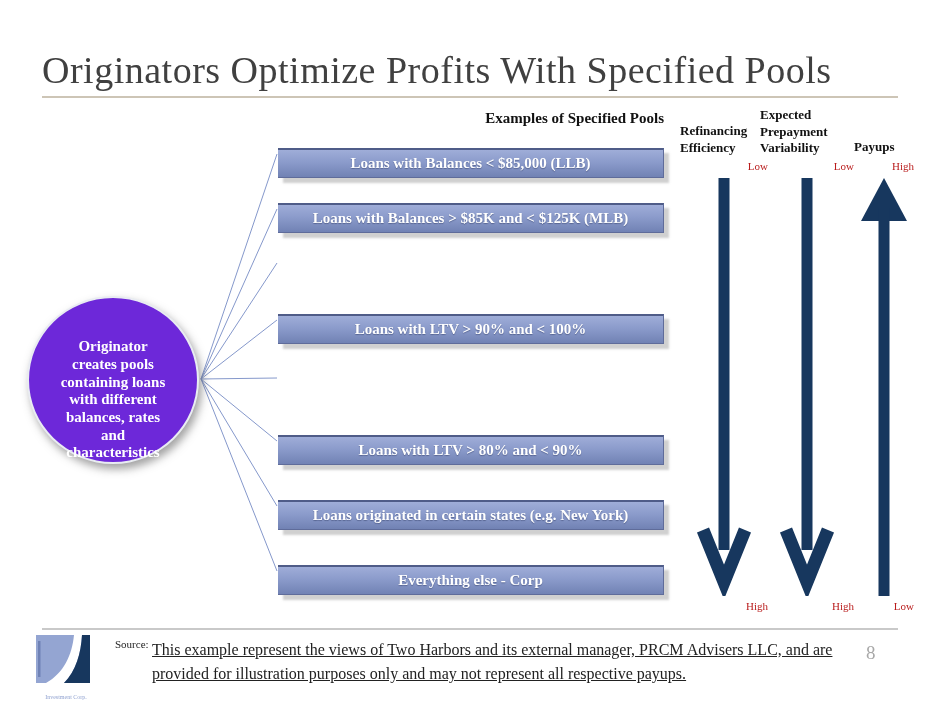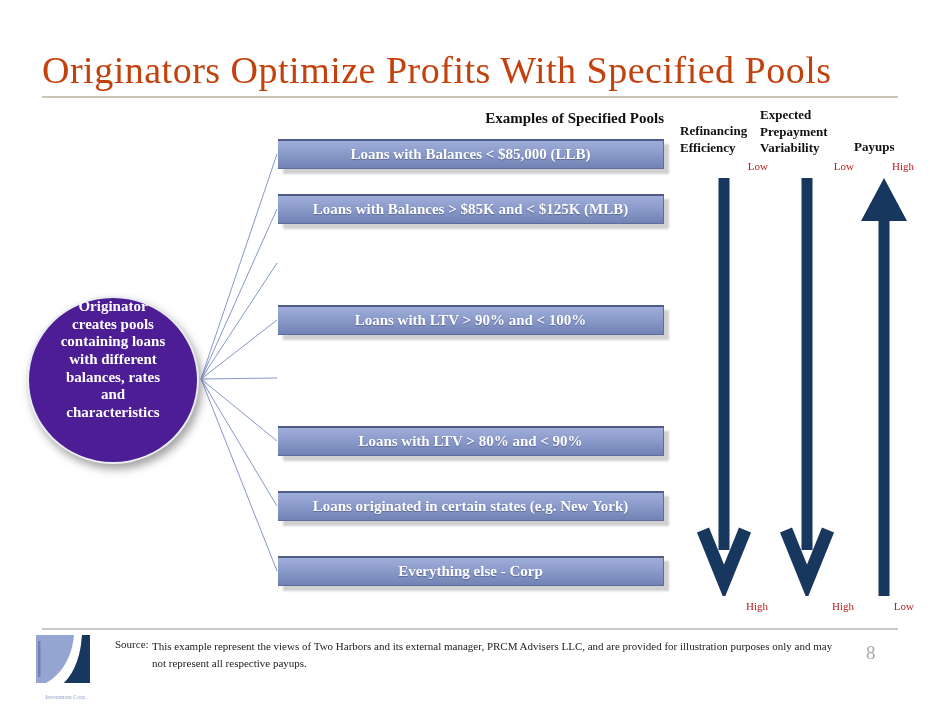--- a/index.html
+++ b/index.html
@@ -3,44 +3,44 @@
 <meta charset="utf-8">
 <style>
   html,body{margin:0;padding:0;background:#fff;}
   .stage{
     position:relative;width:940px;height:705px;background:#ffffff;overflow:hidden;
     font-family:"Liberation Serif","DejaVu Serif",serif;color:#1b1b1b;
   }
   
   .title{
     position:absolute;left:42px;top:48px;width:860px;
-    font-size:38px;font-weight:400;letter-spacing:0.5px;color:#c2410c;white-space:nowrap;
+    font-size:38px;font-weight:400;letter-spacing:0.5px;color:#404040;white-space:nowrap;
   }
   .title-rule{position:absolute;left:42px;top:96px;width:856px;height:2px;background:#cdc5b6;}
   
   .pools-header{
     position:absolute;left:278px;top:110px;width:386px;text-align:right;
     font-size:15px;font-weight:bold;color:#111;
   }
   .pool-bar{
     position:absolute;left:278px;width:386px;height:30px;
     background:linear-gradient(180deg,#9fadd8 0%,#8b9bcb 45%,#7182b4 100%);
     border-top:2px solid #4f5c88;border-right:1px solid #5f6c9a;border-bottom:1px solid #5f6c9a;
     box-shadow:5px 5px 2px rgba(170,170,170,0.55);
-    display:flex;align-items:center;justify-content:center;box-sizing:border-box;
+    display:flex;align-items:center;justify-content:center;box-sizing:border-box;margin-top:9px;
   }
   .pool-bar span{
     font-size:15px;font-weight:bold;color:#ffffff;text-shadow:0 1px 1px rgba(40,50,90,0.45);
     white-space:nowrap;
   }
   
   .origin-circle{
     position:absolute;left:27px;top:296px;width:172px;height:168px;border-radius:50%;
-    background:#4c1d95;border:2px solid #e9ecf2;box-shadow:3px 5px 8px rgba(70,70,70,0.5);
-    display:flex;align-items:flex-start;justify-content:center;box-sizing:border-box;
+    background:#6d28d9;border:2px solid #e9ecf2;box-shadow:3px 5px 8px rgba(70,70,70,0.5);
+    display:flex;align-items:flex-end;justify-content:center;box-sizing:border-box;
   }
   .origin-circle span{
     color:#fff;font-weight:bold;font-size:15px;line-height:1.18;text-align:center;white-space:pre-line;
   }
   
   .connectors{position:absolute;left:0;top:0;width:940px;height:705px;pointer-events:none;}
   
   .metric-header{
     position:absolute;text-align:left;font-size:13px;font-weight:bold;line-height:1.27;
     color:#111;white-space:pre-line;
@@ -53,21 +53,21 @@
   .logo-name{
     position:absolute;left:26px;top:684px;width:80px;text-align:center;
     font-size:8.5px;letter-spacing:0.6px;color:#1b2f5b;font-weight:bold;margin-top:24px;
   }
   .logo-sub{
     position:absolute;left:26px;top:694px;width:80px;text-align:center;
     font-size:6px;color:#93a4d1;
   }
   .source-label{position:absolute;left:115px;top:638px;font-size:11px;color:#222;}
   .source-text{
-    position:absolute;left:152px;top:638px;width:696px;font-size:11px;line-height:1.5;color:#222;
+    position:absolute;left:152px;top:638px;width:696px;font-size:16px;line-height:1.5;color:#222;text-decoration:underline;
   }
   .page-number{position:absolute;left:866px;top:642px;font-size:19px;color:#a8a8a8;}
 </style>
 </head>
 <body>
 
 <div class="stage">
 
   <div class="title">Originators Optimize Profits With Specified Pools</div>
   <div class="title-rule"></div>

